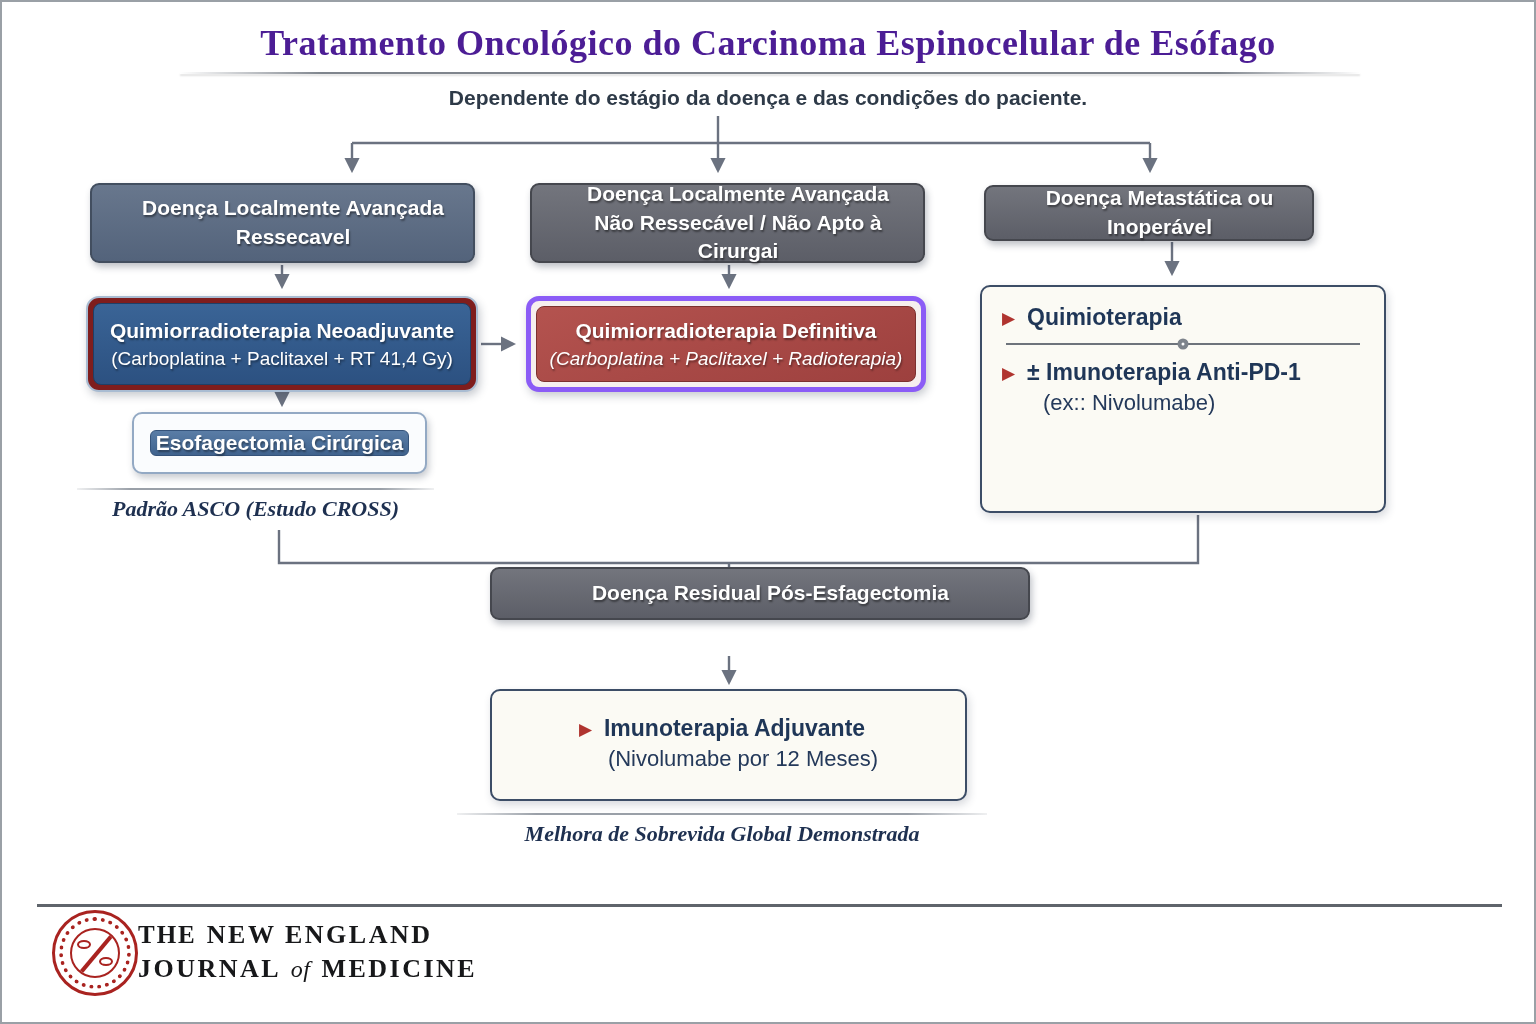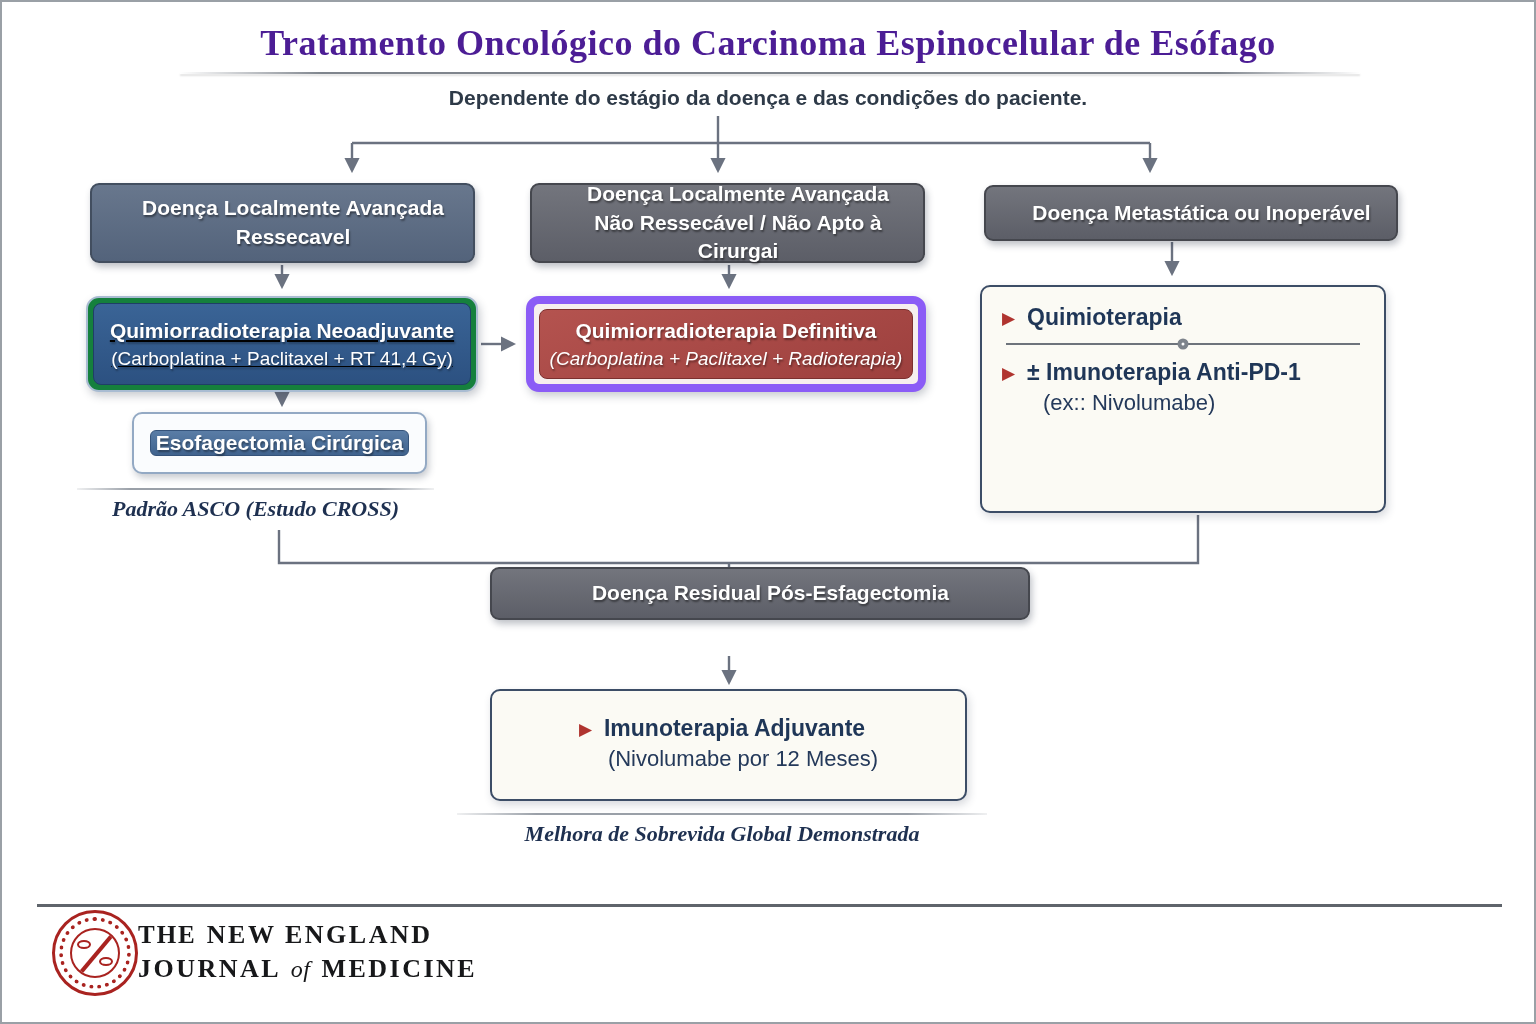--- a/index.html
+++ b/index.html
@@ -34,22 +34,22 @@
     border-radius:9px; font-size:21px; line-height:1.38;
     box-shadow:2px 4px 7px rgba(40,50,70,0.30);
     text-shadow:1px 1.5px 2px rgba(0,0,0,0.45);
     padding-left:21px;
   }
   .hbox.slate { background:linear-gradient(180deg,#68778d,#53637b); border:2px solid #424e5f; }
   .hbox.gray  { background:linear-gradient(180deg,#73757d,#5c5e67); border:2px solid #45474e; }
 
   
   .tout { border-radius:13px; padding:5px; box-shadow:2px 4px 8px rgba(40,50,70,0.25); }
-  .tout.blue { background:#15803d; border:2px solid #a9bcd2;text-decoration:underline; }
-  .tout.red  { background:#f6efee; border:8px solid #8b5cf6; }
+  .tout.blue { background:#7f1d1d; border:2px solid #a9bcd2; }
+  .tout.red  { background:#f6efee; border:5px solid #8b5cf6; }
   .tin {
     height:100%; border-radius:8px; color:#fff; text-align:center;
     display:flex; flex-direction:column; justify-content:center; gap:5px;
     text-shadow:1px 1.5px 2px rgba(0,0,0,0.40);
   }
   .tin.blue { background:linear-gradient(180deg,#3a6496,#2c5181); border:1px solid #1f3f66; }
   .tin.red  { background:linear-gradient(160deg,#b4534f,#9d403e); border:1px solid #7c302f; }
   .t-title { font-weight:bold; font-size:21px; }
   .t-detail { font-size:19px; }
   .t-detail.italic { font-style:italic; }
@@ -140,21 +140,21 @@
   <div class="abs hbox slate" style="left:88px; top:181px; width:385px; height:80px;">
     <span>Doença Localmente Avançada</span>
     <span>Ressecavel</span>
   </div>
 
   <div class="abs hbox gray" style="left:528px; top:181px; width:395px; height:80px;">
     <span>Doença Localmente Avançada</span>
     <span>Não Ressecável / Não Apto à Cirurgai</span>
   </div>
 
-  <div class="abs hbox gray" style="left:982px; top:183px; width:414px; height:56px;">
+  <div class="abs hbox gray" style="left:982px; top:183px; width:330px; height:56px;">
     <span>Doença Metastática ou Inoperável</span>
   </div>
 
   <div class="abs tout blue" style="left:84px; top:294px; width:392px; height:96px;">
     <div class="tin blue">
       <span class="t-title">Quimiorradioterapia Neoadjuvante</span>
       <span class="t-detail">(Carboplatina + Paclitaxel + RT 41,4 Gy)</span>
     </div>
   </div>
 

